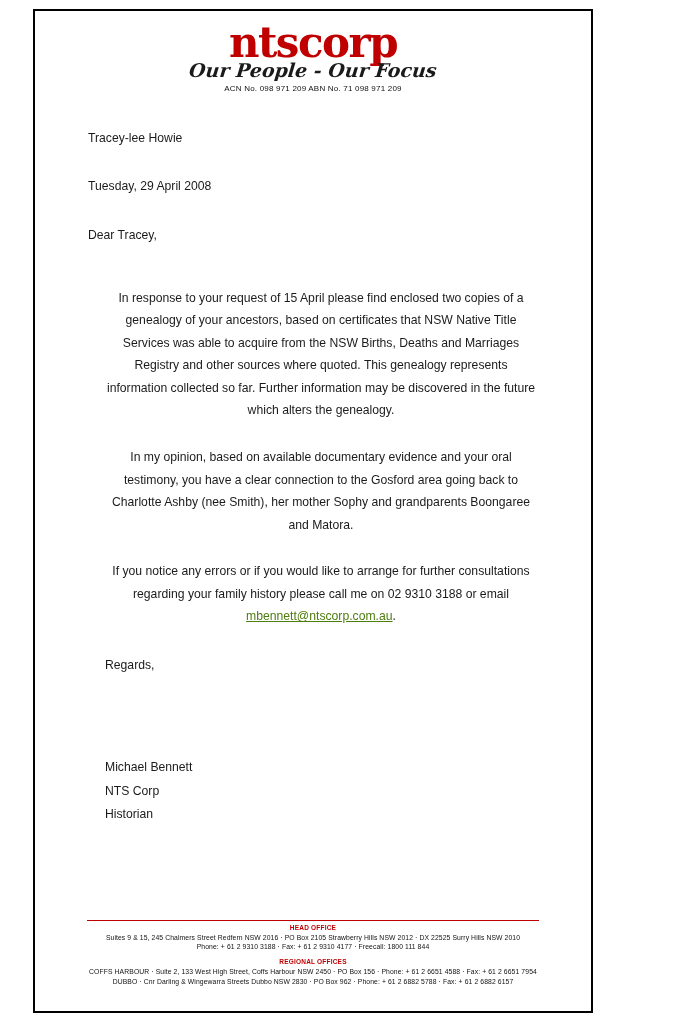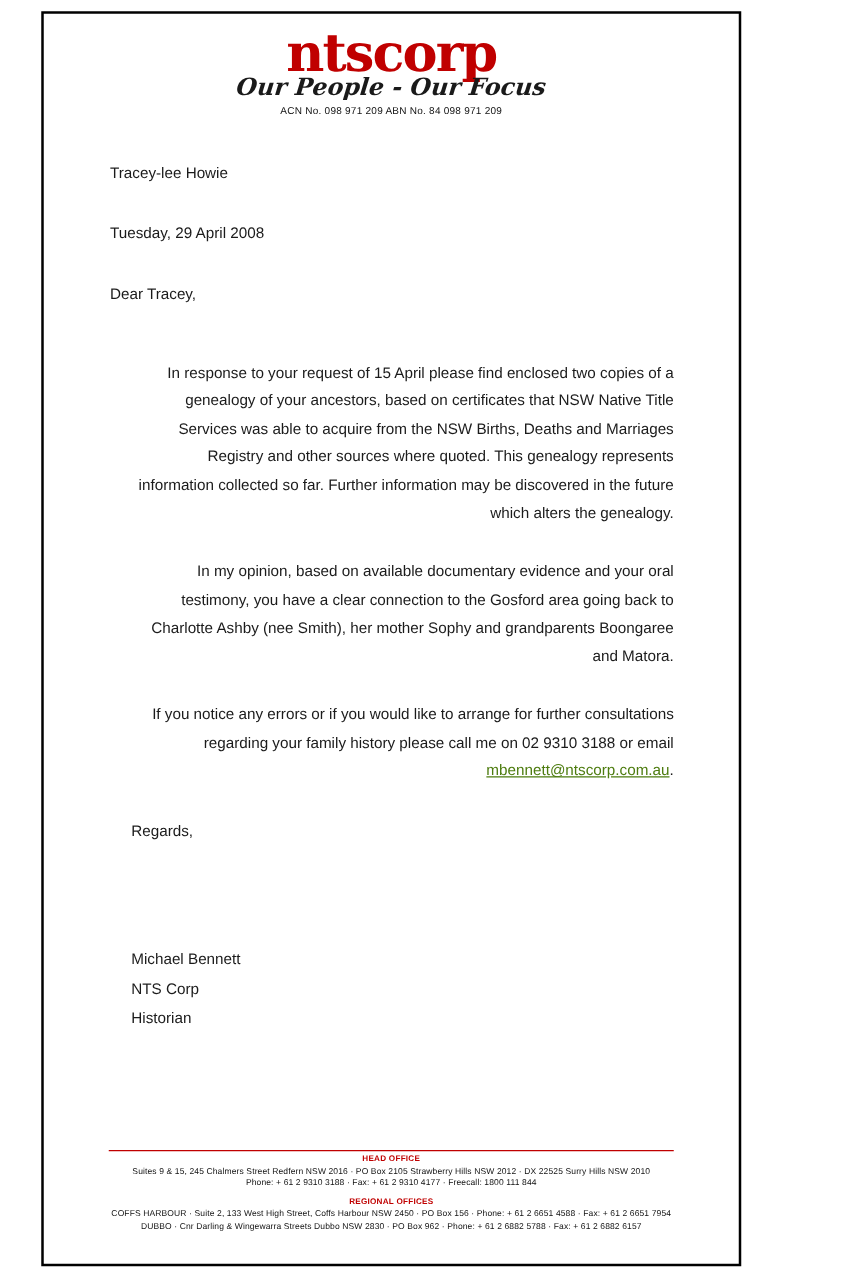--- a/index.html
+++ b/index.html
@@ -72,21 +72,21 @@
     margin-top: 34px;
     font-size: 12.2px;
     color: #1b1b1b;
     line-height: 1.85;
   }
   .line {
     margin: 0 0 26px 1px;
   }
   .para {
     margin: 0 0 24px 16px;
-    text-align: right;
+    text-align: center;
   }
   .spacer-lg { height: 14px; }
   .regards {
     margin: 26px 0 0 18px;
   }
   .signoff {
     margin-top: 80px;
     margin-left: 18px;
     line-height: 1.9;
   }
@@ -125,21 +125,21 @@
 </style>
 </head>
 <body>
 
 <div class="page-frame">
   <div class="letter">
 
     <div class="letterhead">
       <span class="logo-word">ntscorp</span>
       <span class="logo-tag">Our People - Our Focus</span>
-      <div class="company-ids">ACN No. 098 971 209  ABN No. 84 098 971 209</div>
+      <div class="company-ids">ACN No. 098 971 209  ABN No. 71 098 971 209</div>
     </div>
 
     <div class="body-block">
       <p class="line">Tracey-lee Howie</p>
       <p class="line">Tuesday, 29 April 2008</p>
       <p class="line">Dear Tracey,</p>
 
       <div class="spacer-lg"></div>
 
       <p class="para">In response to your request of 15 April please find enclosed two copies of a genealogy of your ancestors, based on certificates that NSW Native Title Services was able to acquire from the NSW Births, Deaths and Marriages Registry and other sources where quoted.  This genealogy represents information collected so far.  Further information may be discovered in the future which alters the genealogy.</p>

